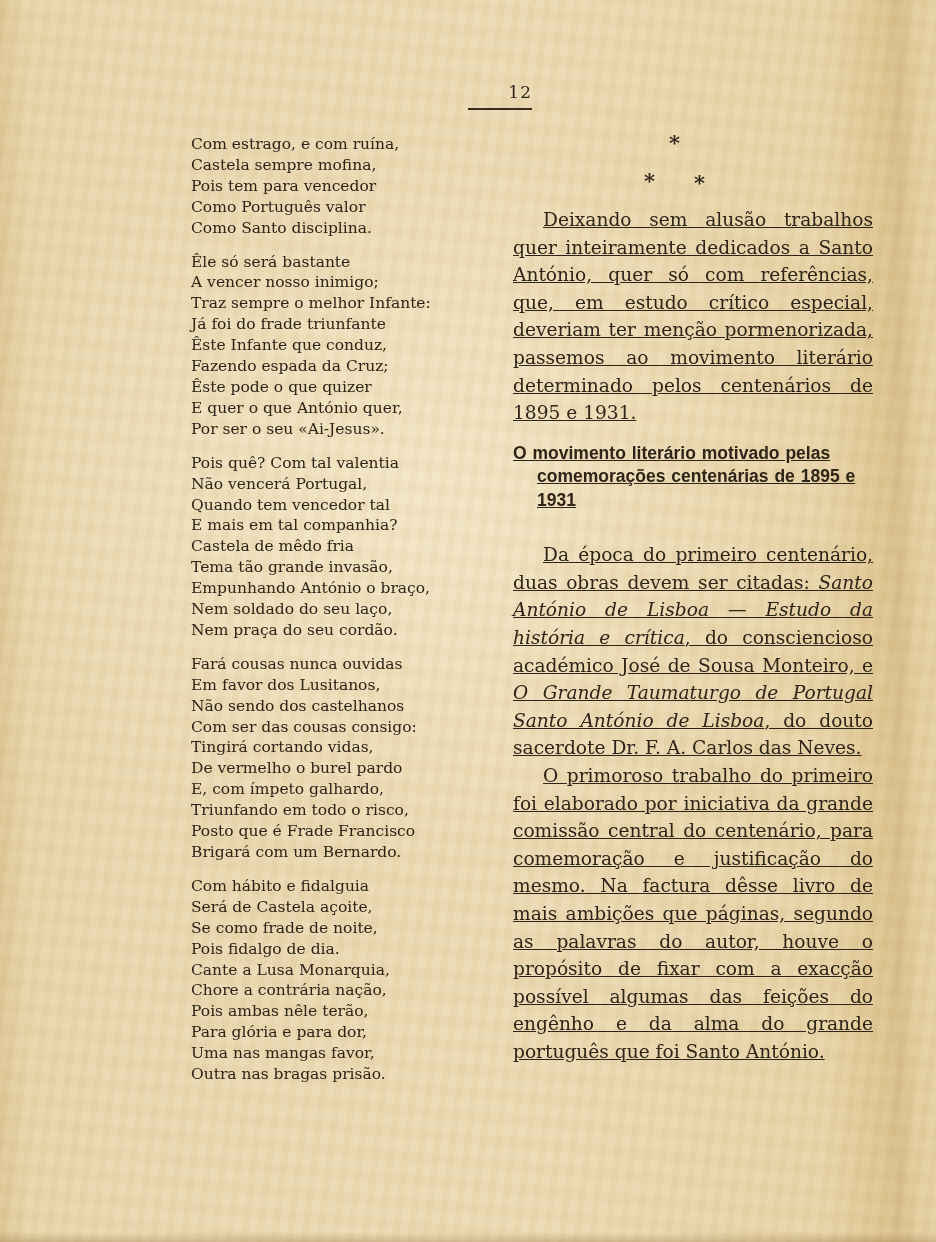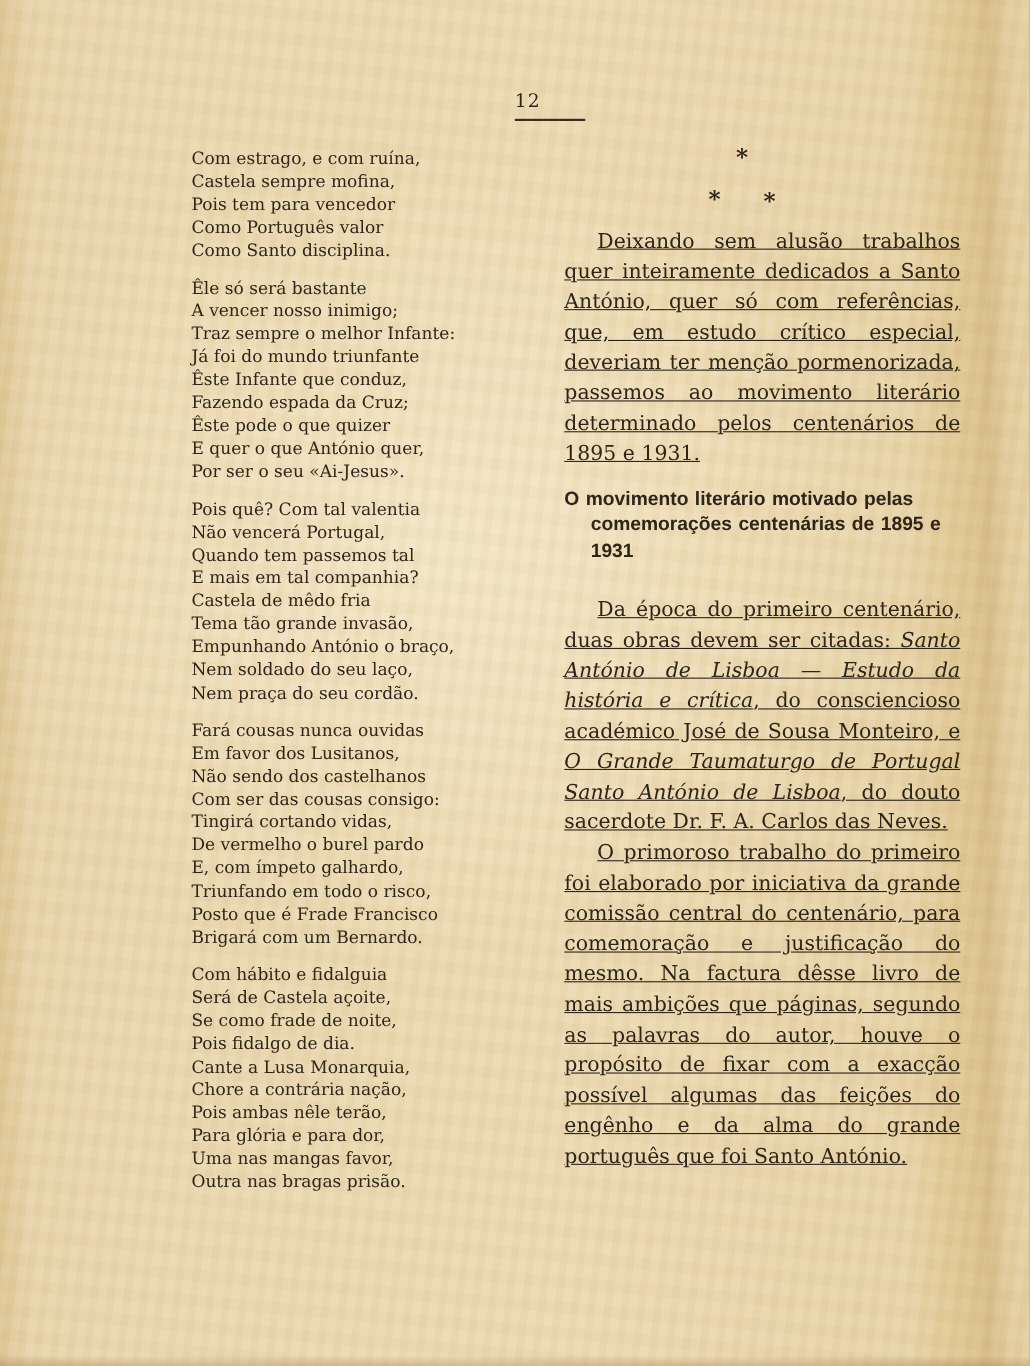--- a/index.html
+++ b/index.html
@@ -44,30 +44,30 @@
     left: 882px;
     width: 34px;
     background: linear-gradient(90deg, rgba(150,110,55,0), rgba(150,110,55,0.13) 50%, rgba(150,110,55,0));
   }
 
   .pageno-wrap {
     position: absolute;
     top: 82px;
     left: 468px;
     width: 64px;
-    text-align: left;
+    text-align: right;
     font-size: 17px;
     letter-spacing: 1px;
     border-bottom: 2px solid #3a2d1d;
     padding-bottom: 6px;
   }
 
   .col-left {
     position: absolute;
-    left: 174px;
+    left: 191px;
     top: 134px;
     width: 305px;
     font-size: 15.5px;
     line-height: 20.9px;
   }
   .stanza { margin: 0 0 13px 0; }
   .poem-line { white-space: nowrap; }
 
   .col-right {
     position: absolute;
@@ -99,20 +99,21 @@
     font-family: "Liberation Sans", sans-serif;
     font-size: 17.5px;
     line-height: 23.5px;
     font-weight: bold;
     text-align: left;
     text-indent: 0;
     margin: 15px 0 29px 0;
     padding-left: 24px;
     text-indent: -24px;
     word-spacing: 1px;
+    text-decoration: underline;
   }
   .body-para i { font-style: italic; }
 </style>
 </head>
 <body>
 
 <div class="page">
 
   <div class="gutter-shadow"></div>
   <div class="edge-bottom"></div>
@@ -126,31 +127,31 @@
         <div class="poem-line">Com estrago, e com ruína,</div>
         <div class="poem-line">Castela sempre mofina,</div>
         <div class="poem-line">Pois tem para vencedor</div>
         <div class="poem-line">Como Português valor</div>
         <div class="poem-line">Como Santo disciplina.</div>
       </div>
       <div class="stanza">
         <div class="poem-line">Êle só será bastante</div>
         <div class="poem-line">A vencer nosso inimigo;</div>
         <div class="poem-line">Traz sempre o melhor Infante:</div>
-        <div class="poem-line">Já foi do mundo triunfante</div>
+        <div class="poem-line">Já foi do frade triunfante</div>
         <div class="poem-line">Êste Infante que conduz,</div>
         <div class="poem-line">Fazendo espada da Cruz;</div>
         <div class="poem-line">Êste pode o que quizer</div>
         <div class="poem-line">E quer o que António quer,</div>
         <div class="poem-line">Por ser o seu «Ai-Jesus».</div>
       </div>
       <div class="stanza">
         <div class="poem-line">Pois quê? Com tal valentia</div>
         <div class="poem-line">Não vencerá Portugal,</div>
-        <div class="poem-line">Quando tem passemos tal</div>
+        <div class="poem-line">Quando tem vencedor tal</div>
         <div class="poem-line">E mais em tal companhia?</div>
         <div class="poem-line">Castela de mêdo fria</div>
         <div class="poem-line">Tema tão grande invasão,</div>
         <div class="poem-line">Empunhando António o braço,</div>
         <div class="poem-line">Nem soldado do seu laço,</div>
         <div class="poem-line">Nem praça do seu cordão.</div>
       </div>
       <div class="stanza">
         <div class="poem-line">Fará cousas nunca ouvidas</div>
         <div class="poem-line">Em favor dos Lusitanos,</div>

